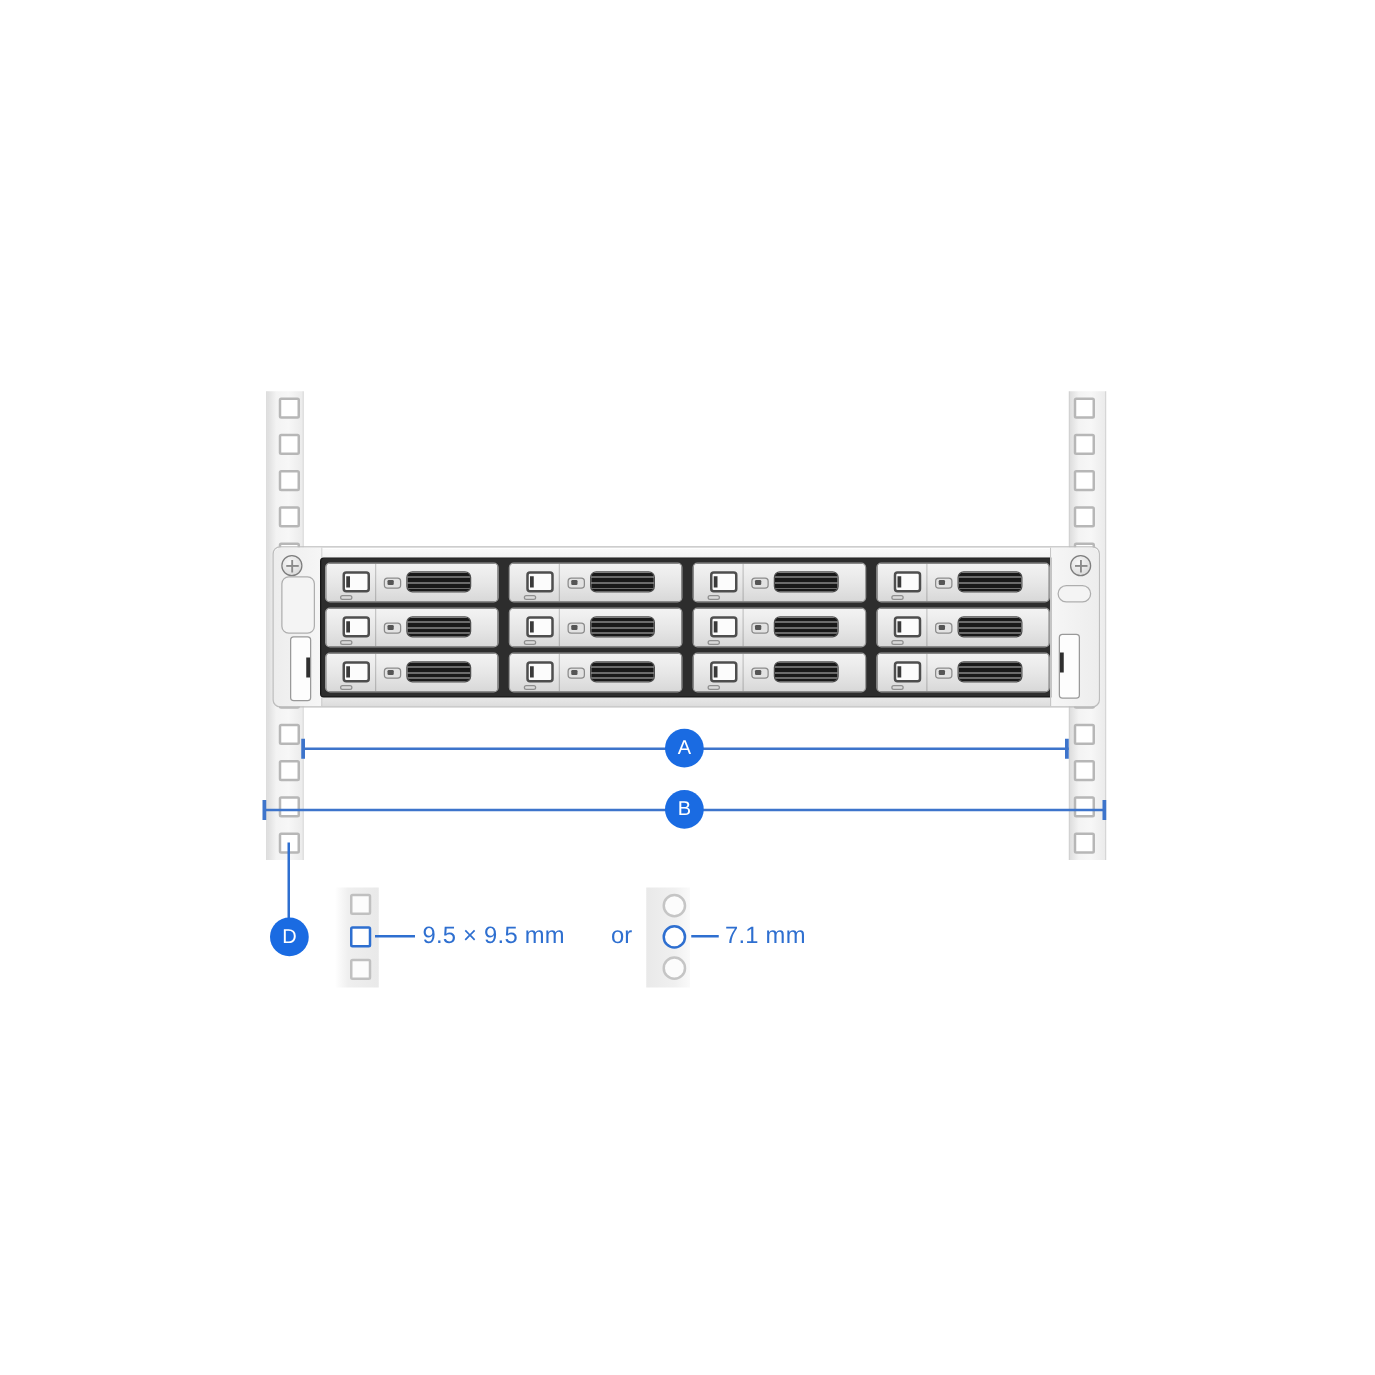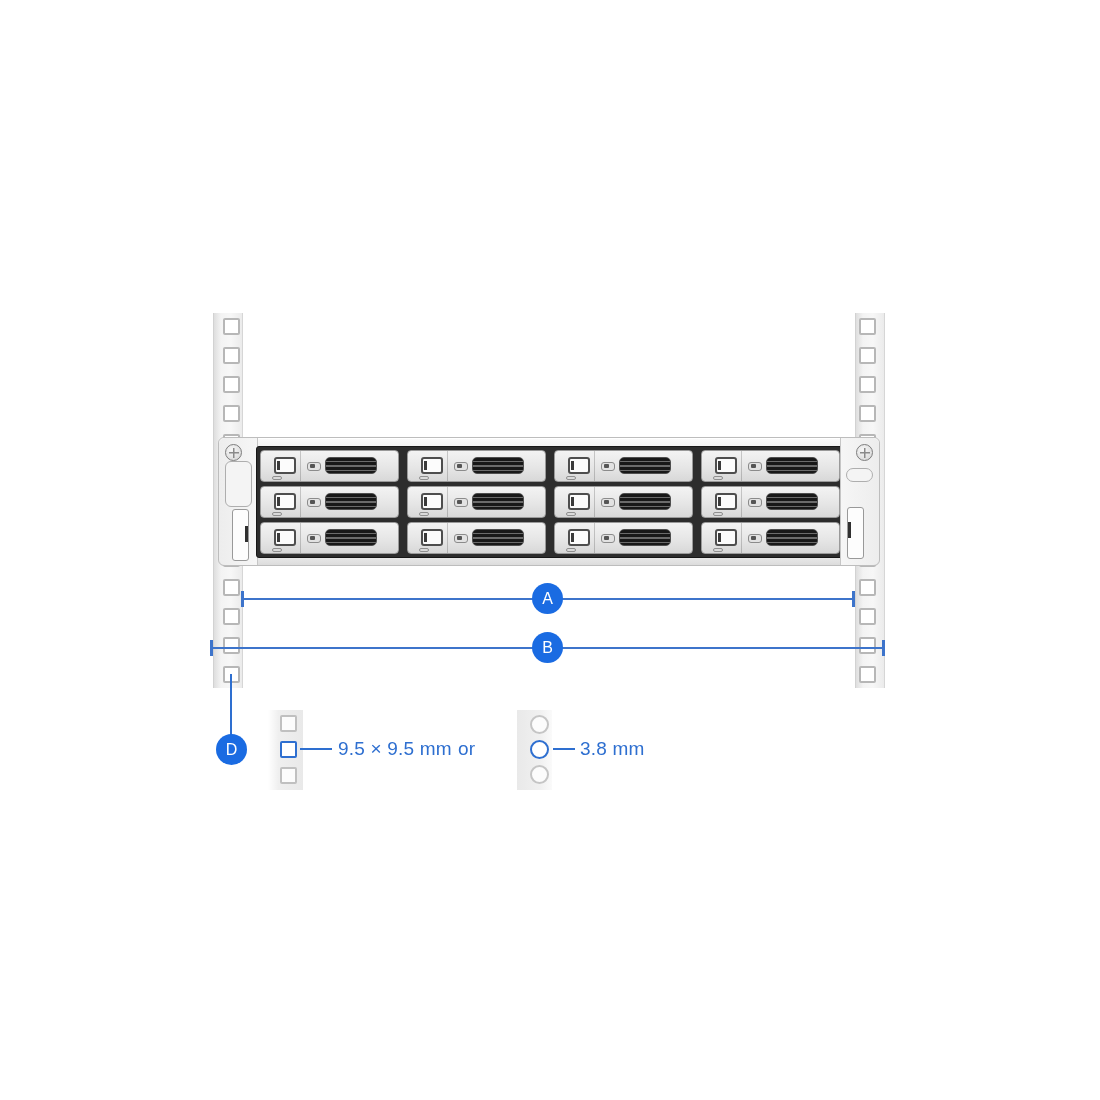--- a/index.html
+++ b/index.html
@@ -135,21 +135,21 @@
   }
   .dhole-hl{border-color:var(--label) !important;background:#ffffff !important;}
   .leader{position:absolute;height:2px;background:var(--label);z-index:4;}
   .leader-1{left:300px;top:748px;width:32px;}
   .leader-2{left:553px;top:748px;width:22px;}
   .dim-text{
     position:absolute;top:737px;font-size:19px;line-height:24px;color:var(--label);
     white-space:nowrap;z-index:4;letter-spacing:0.2px;
   }
   .label-sq{left:338px;}
-  .label-or{left:458px;width:48px;text-align:left;}
+  .label-or{left:458px;width:48px;text-align:right;}
   .label-rd{left:580px;}
 </style>
 </head>
 <body>
 
 <div class="stage">
 
   <div class="rail rail-left">
       <div class="hole"></div>
       <div class="hole"></div>
@@ -302,15 +302,15 @@
   <div class="dim-text label-sq">9.5 × 9.5 mm</div>
 
   <div class="dim-text label-or">or</div>
 
   <div class="dseg dseg-round">
       <div class="dhole-rd"></div>
       <div class="dhole-rd dhole-hl"></div>
       <div class="dhole-rd"></div>
     </div>
   <div class="leader leader-2"></div>
-  <div class="dim-text label-rd">3.8 mm</div>
+  <div class="dim-text label-rd">7.1 mm</div>
 
 </div>
 
 </body></html>

